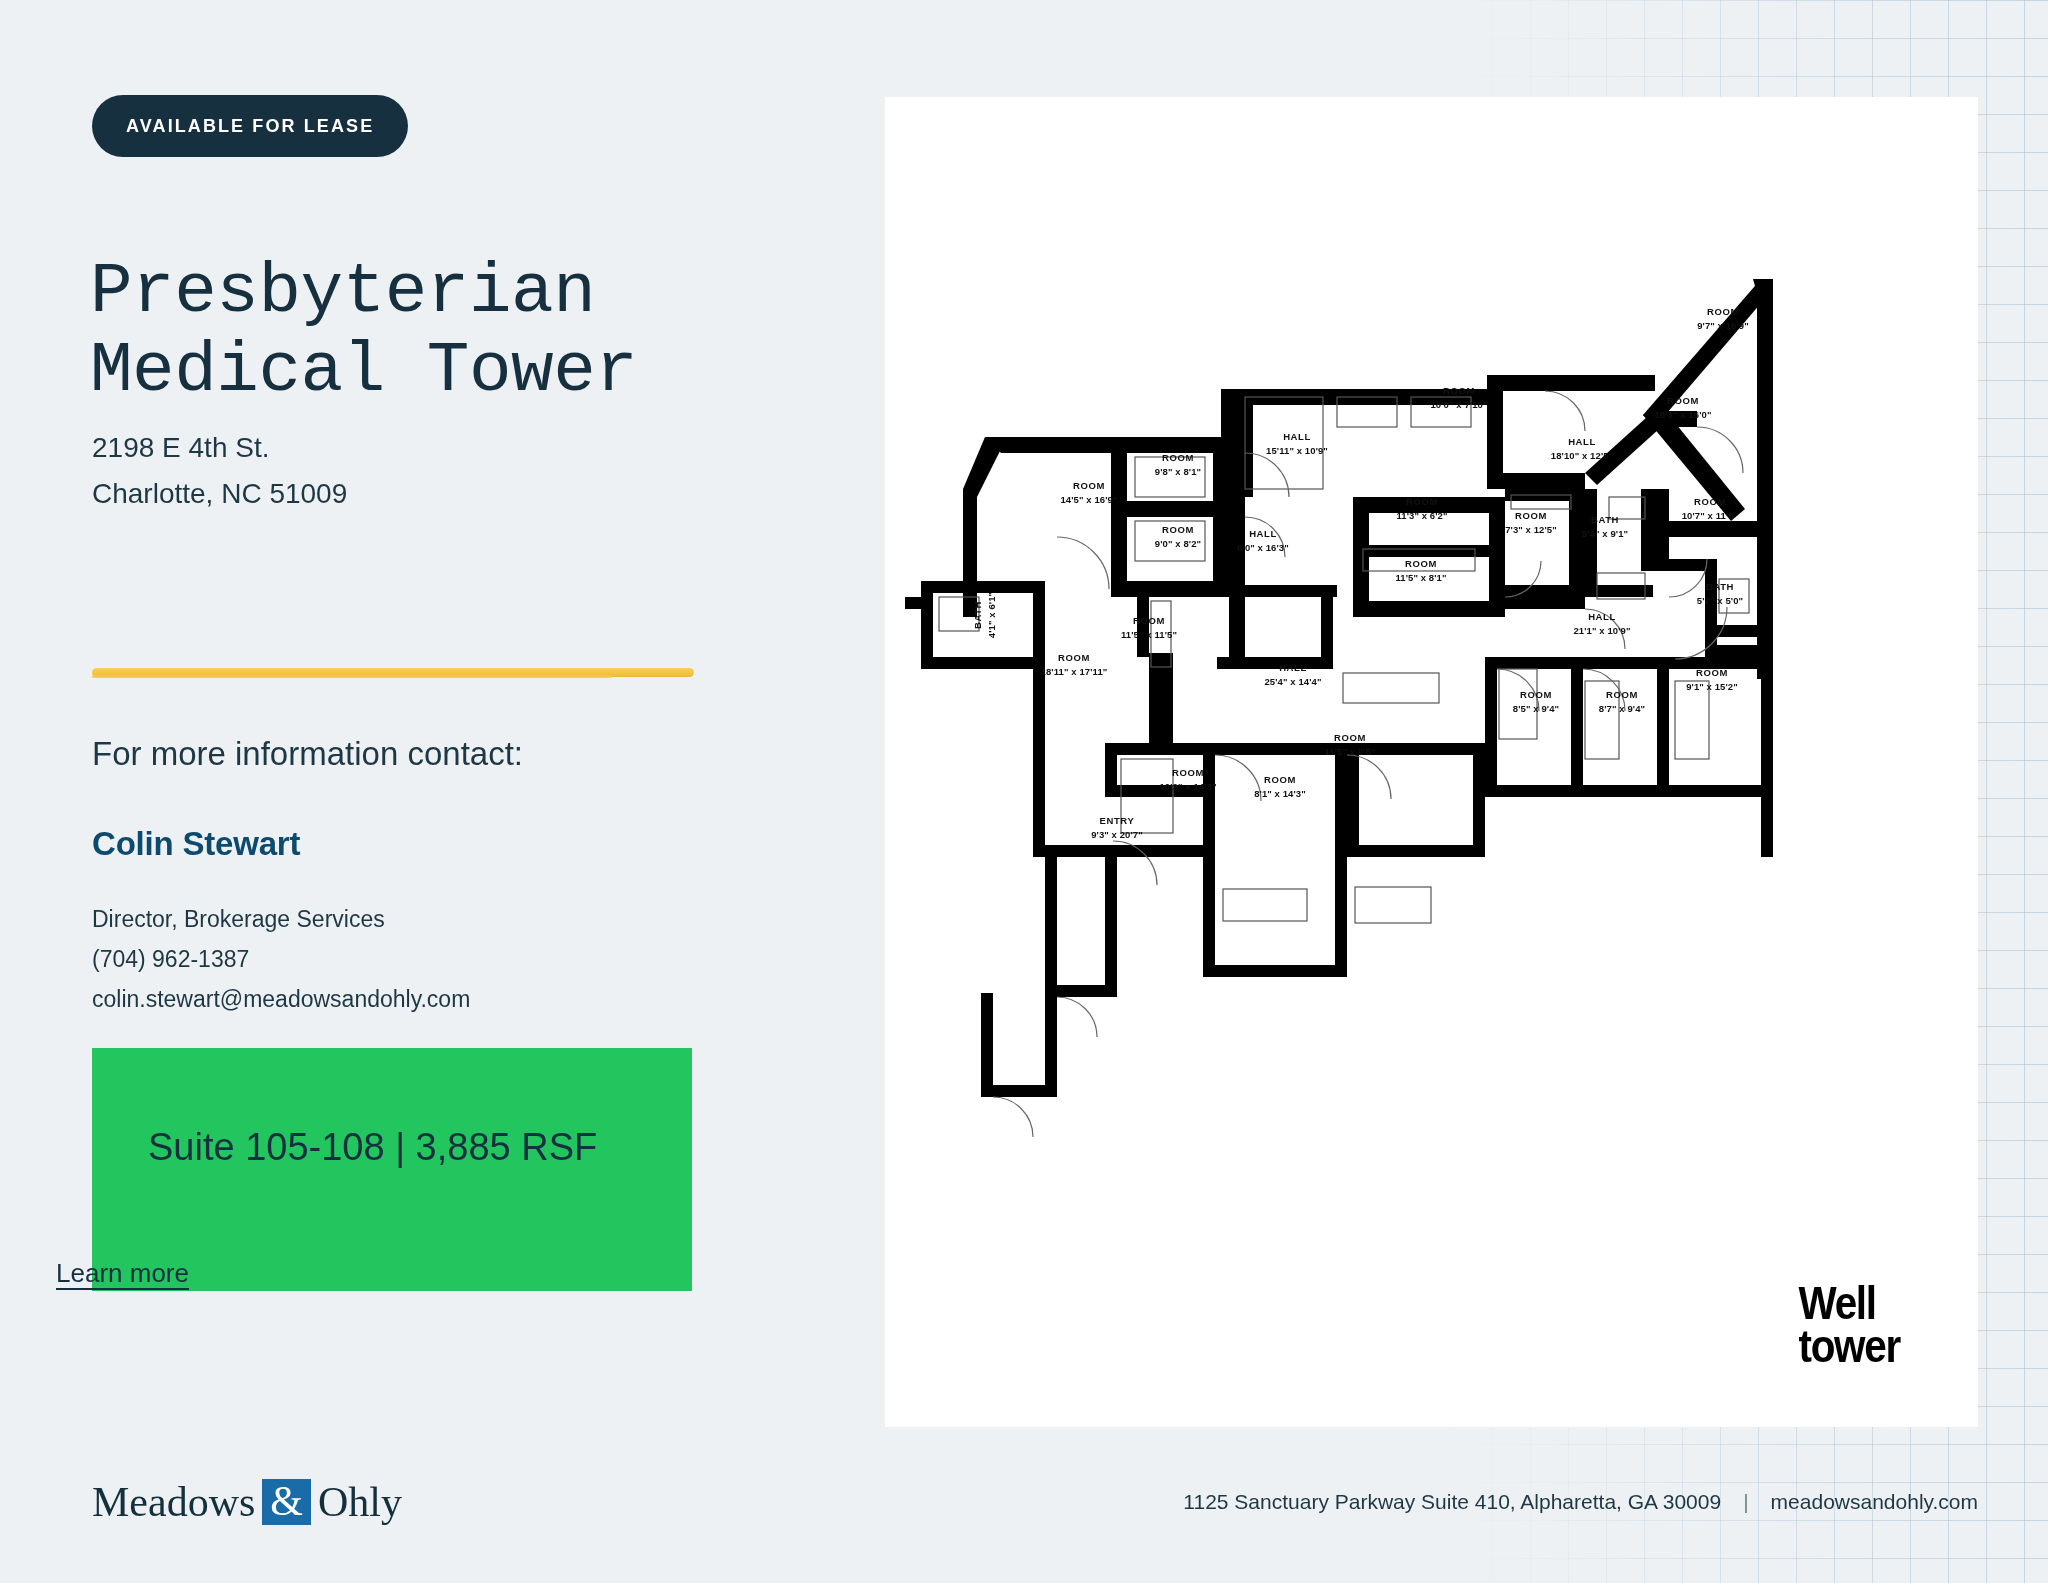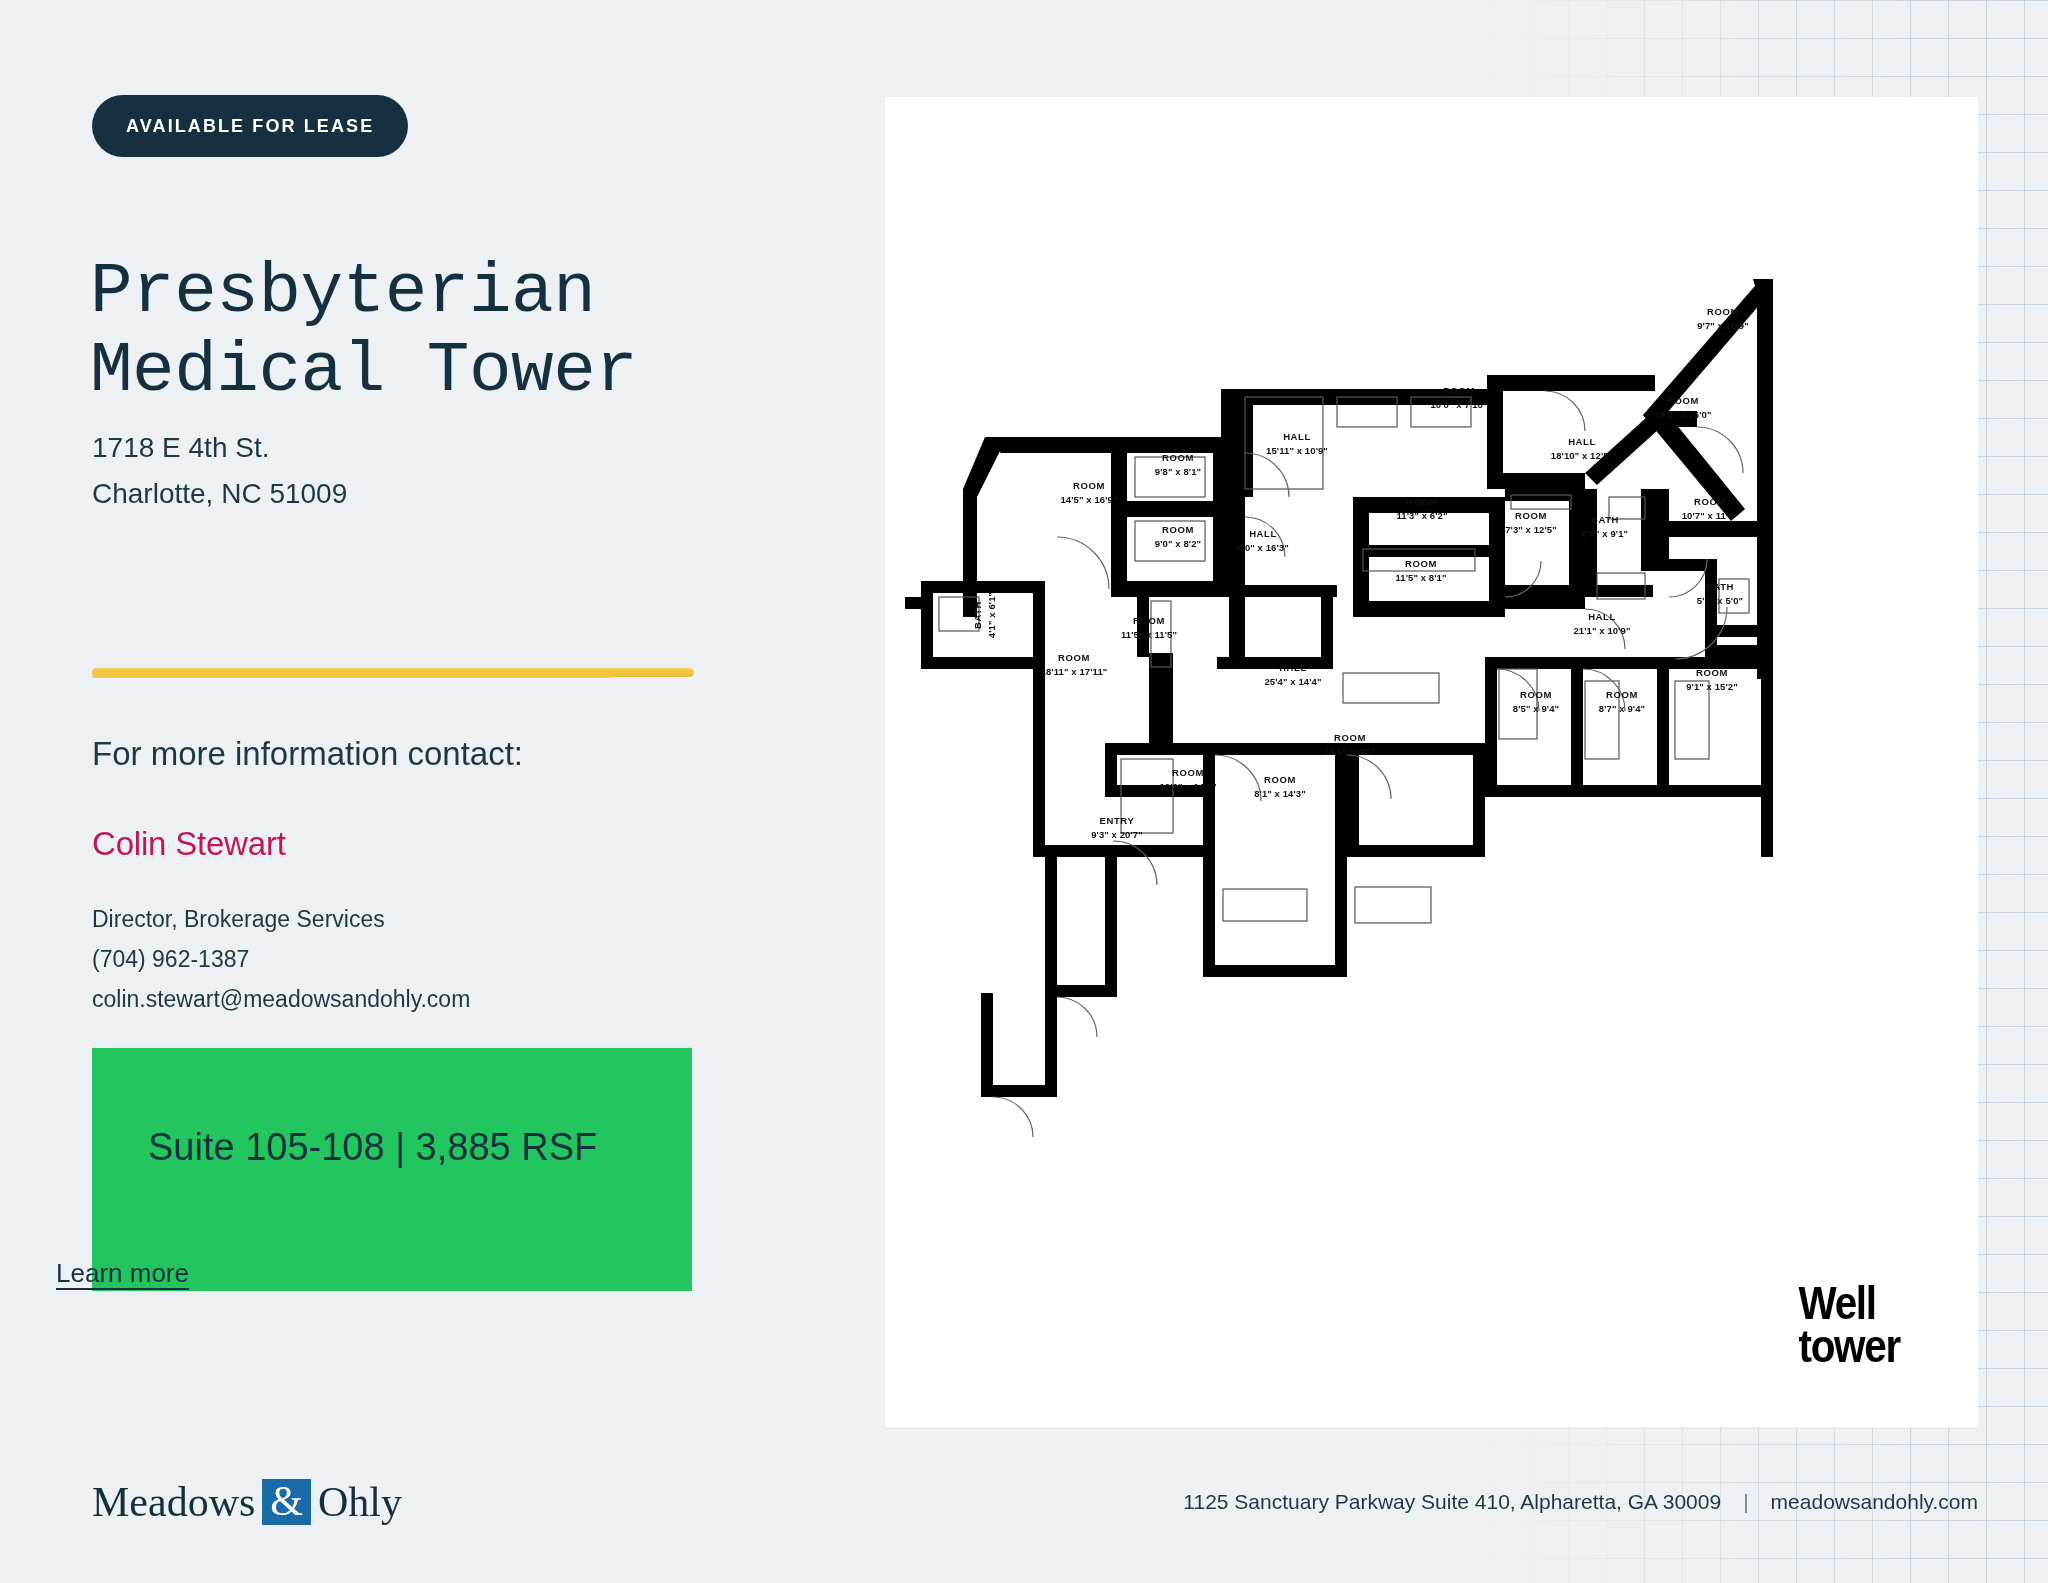--- a/index.html
+++ b/index.html
@@ -54,21 +54,21 @@
   #rule:after{
     content:"";position:absolute;left:0;top:7px;width:520px;height:3px;
     background:#f3c84a;border-radius:3px;opacity:.85;
   }
   #contact-head{
     position:absolute;left:92px;top:735px;
     font-size:33px;font-weight:300;color:#1d3744;
   }
   #contact-name{
     position:absolute;left:92px;top:825px;
-    font-size:33px;font-weight:400;color:#be185d;letter-spacing:-.2px;
+    font-size:33px;font-weight:700;color:#0c4a6e;letter-spacing:-.2px;
   }
   #contact-lines{
     position:absolute;left:92px;top:900px;width:660px;
     font-size:23px;line-height:1.73;font-weight:400;color:#1d3744;
   }
   #suite-box{
     position:absolute;left:92px;top:1048px;width:600px;height:243px;
     background:#22c55e;
   }
   #suite-title{
@@ -136,21 +136,21 @@
   <div id="badge">
     <span>AVAILABLE FOR LEASE</span>
   </div>
 
   <h1 id="title">
     <span class="line">Presbyterian</span>
     <span class="line">Medical Tower</span>
   </h1>
 
   <div id="addr">
-    <div>1718 E 4th St.</div>
+    <div>2198 E 4th St.</div>
     <div>Charlotte, NC 51009</div>
   </div>
 
   <div id="rule"></div>
 
   <div id="contact-head">For more information contact:</div>
   <div id="contact-name">Colin Stewart</div>
 
   <div id="contact-lines">
     <div>Director, Brokerage Services</div>

